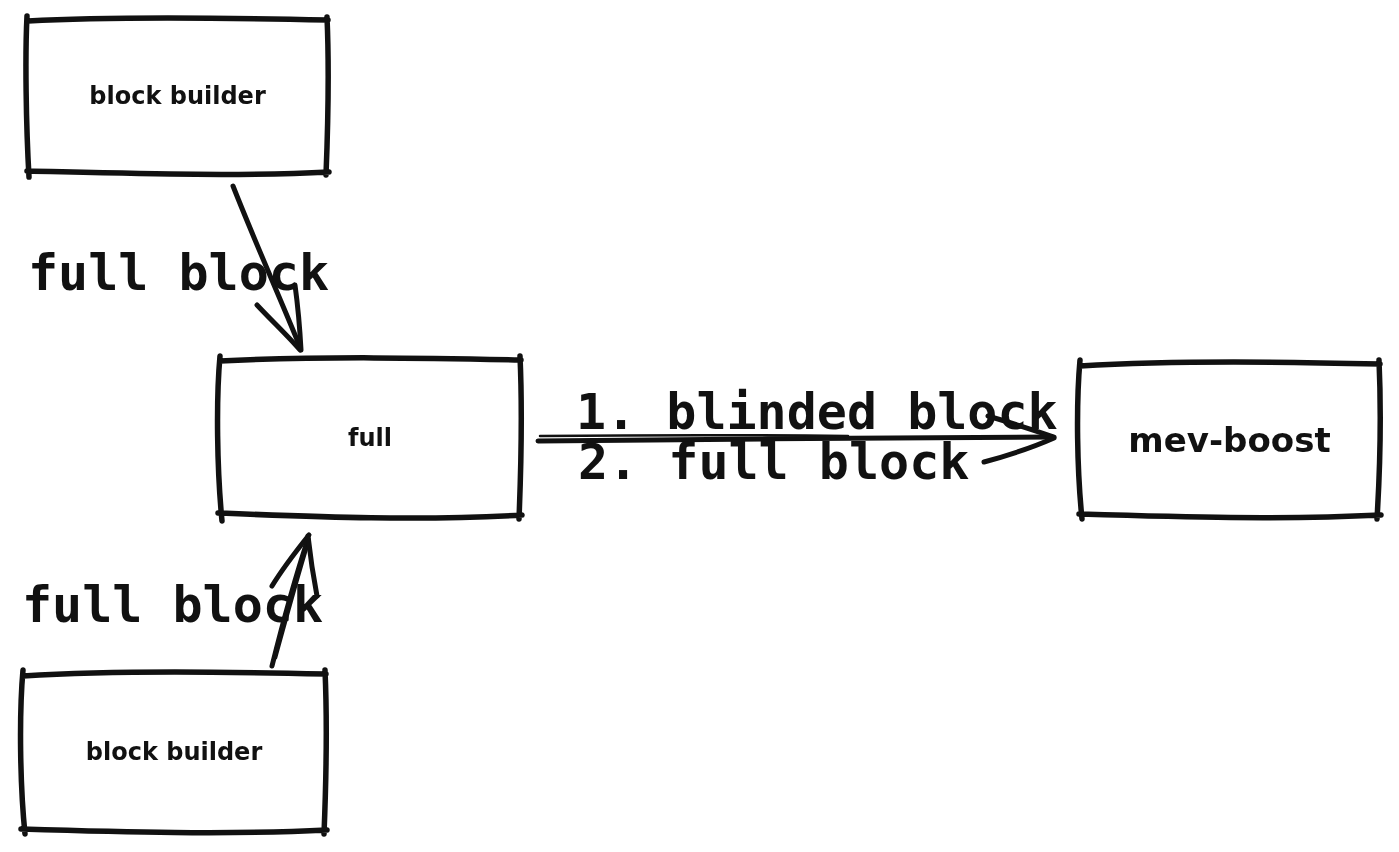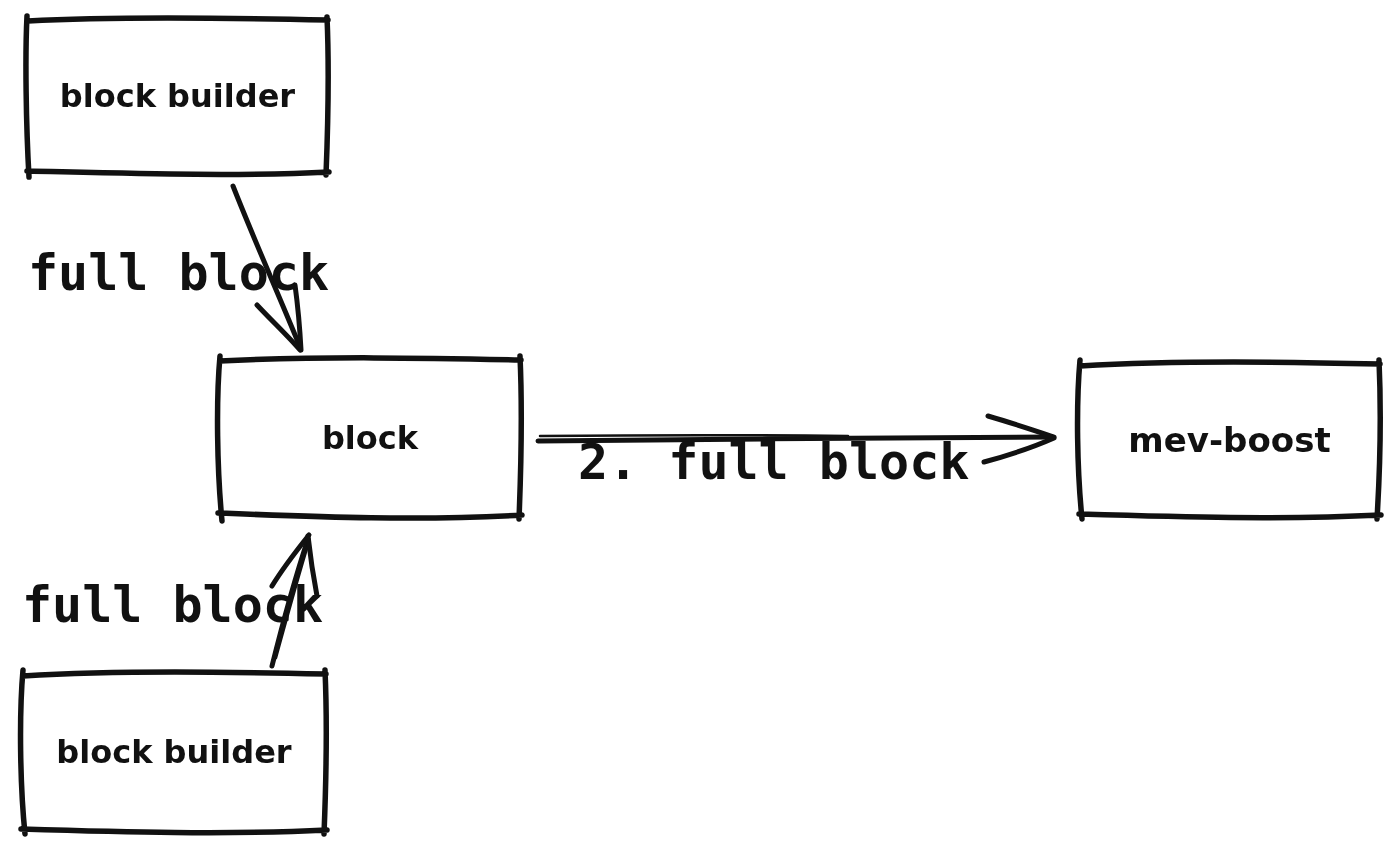--- a/index.html
+++ b/index.html
@@ -24,21 +24,21 @@
   }
   .node-label {
     position: absolute;
     display: flex;
     align-items: center;
     justify-content: center;
     text-align: center;
     color: #111111;
     font-family: "DejaVu Sans", sans-serif;
     font-weight: bold;
-    font-size: 32px;
+    font-size: 24px;
     line-height: 50px;
     white-space: pre-line;
     pointer-events: none;
   }
   .edge-label {
     position: absolute;
     color: #111111;
     font-family: "DejaVu Sans Mono", monospace;
     font-weight: bold;
     font-size: 50px;
@@ -110,28 +110,29 @@
     <g>
       <path class="arrow-stroke" d="M 538 441 C 700 439 900 438 1052 437"></path>
       <path class="arrow-thin" d="M 540 436 C 650 435 760 435 848 436"></path>
       <path class="arrow-stroke" d="M 988 416 C 1012 423 1036 431 1054 437"></path>
       <path class="arrow-stroke" d="M 984 462 C 1010 455 1036 446 1054 438"></path>
     </g>
   </svg>
 
   <div class="node-label lbl-builder-top">block builder</div>
 
-  <div class="node-label lbl-relay">block</div>
+  <div class="node-label lbl-relay">full</div>
 
   <div class="node-label lbl-validator">
     <span>mev-boost</span>
   </div>
 
   <div class="node-label lbl-builder-bot">block builder</div>
 
   <div class="edge-label lbl-fullblock-top">full block</div>
 
   <div class="edge-label lbl-fullblock-bot">full block</div>
 
+  <div class="edge-label lbl-blinded">1. blinded block</div>
 
   <div class="edge-label lbl-fullblock-2">2. full block</div>
 
 </div>
 
 </body></html>

